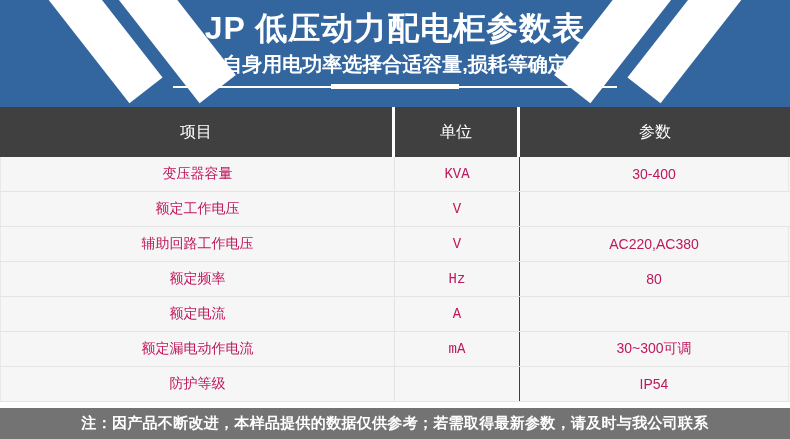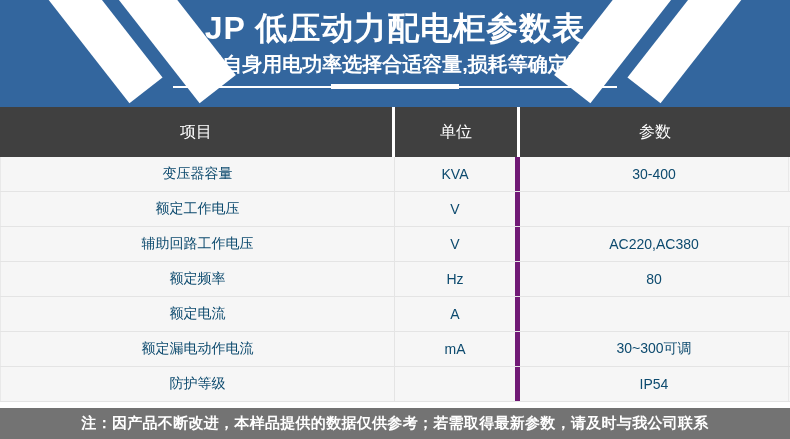--- a/index.html
+++ b/index.html
@@ -91,27 +91,27 @@
   .thead .c-item  { width:395px; border-right:3px solid #ffffff; }
   .thead .c-unit  { width:125px; border-right:3px solid #ffffff; }
   .thead .c-param { width:270px; }
 
   .tbody-row {
     height:35px;
     background:#F6F6F6;
     border-bottom:1px solid #E4E4E4;
   }
   .tbody-row .cell {
-    color:#0c4a6e;
+    color:#be185d;
     font-size:14px;
     display:flex; align-items:center; justify-content:center;
     height:34px;
   }
   .tbody-row .c-item  { width:395px; border-right:1px solid #E4E4E4; border-left:1px solid #E9E9E9; }
-  .tbody-row .c-unit  { width:125px; border-right:5px solid #701a75; }
+  .tbody-row .c-unit  { width:125px; border-right:1px solid #701a75;font-family:Liberation Mono, monospace; }
   .tbody-row .c-param { width:269px; border-right:1px solid #E9E9E9; }
 
   
   .footer-note {
     position:absolute;
     left:0; right:0; bottom:0;
     height:31px;
     background:#737373;
     color:#ffffff;
     font-size:15px;

